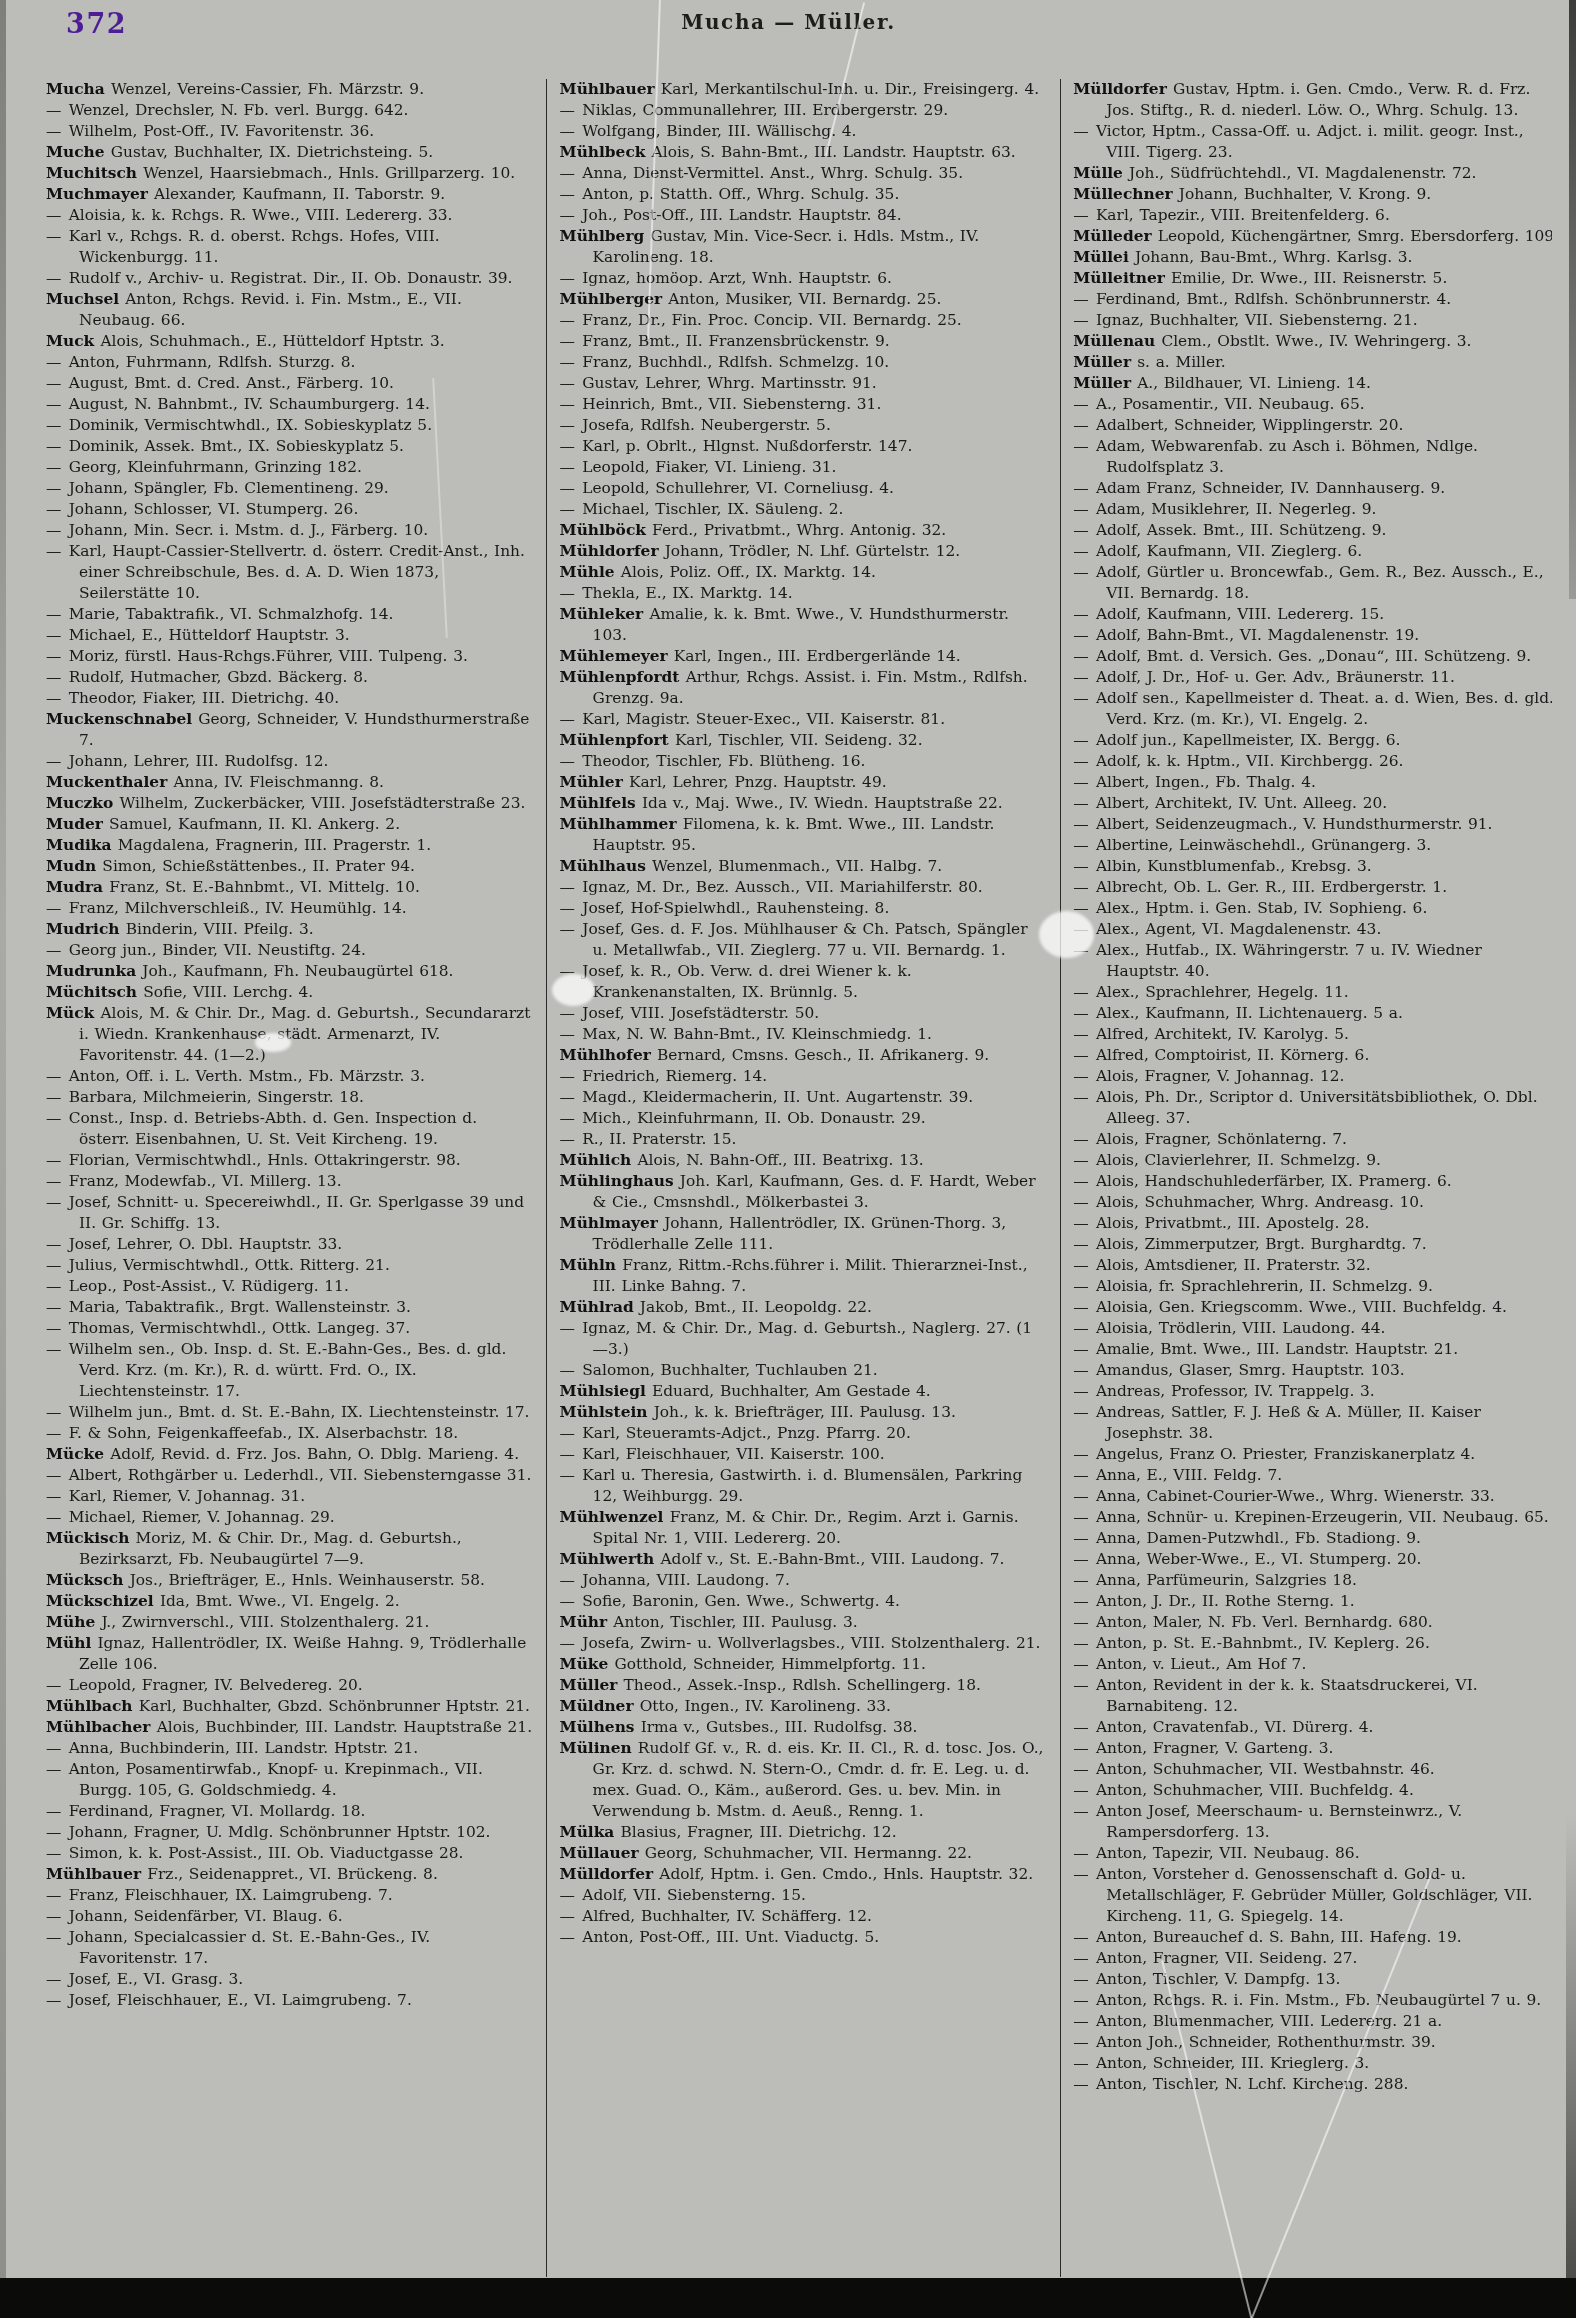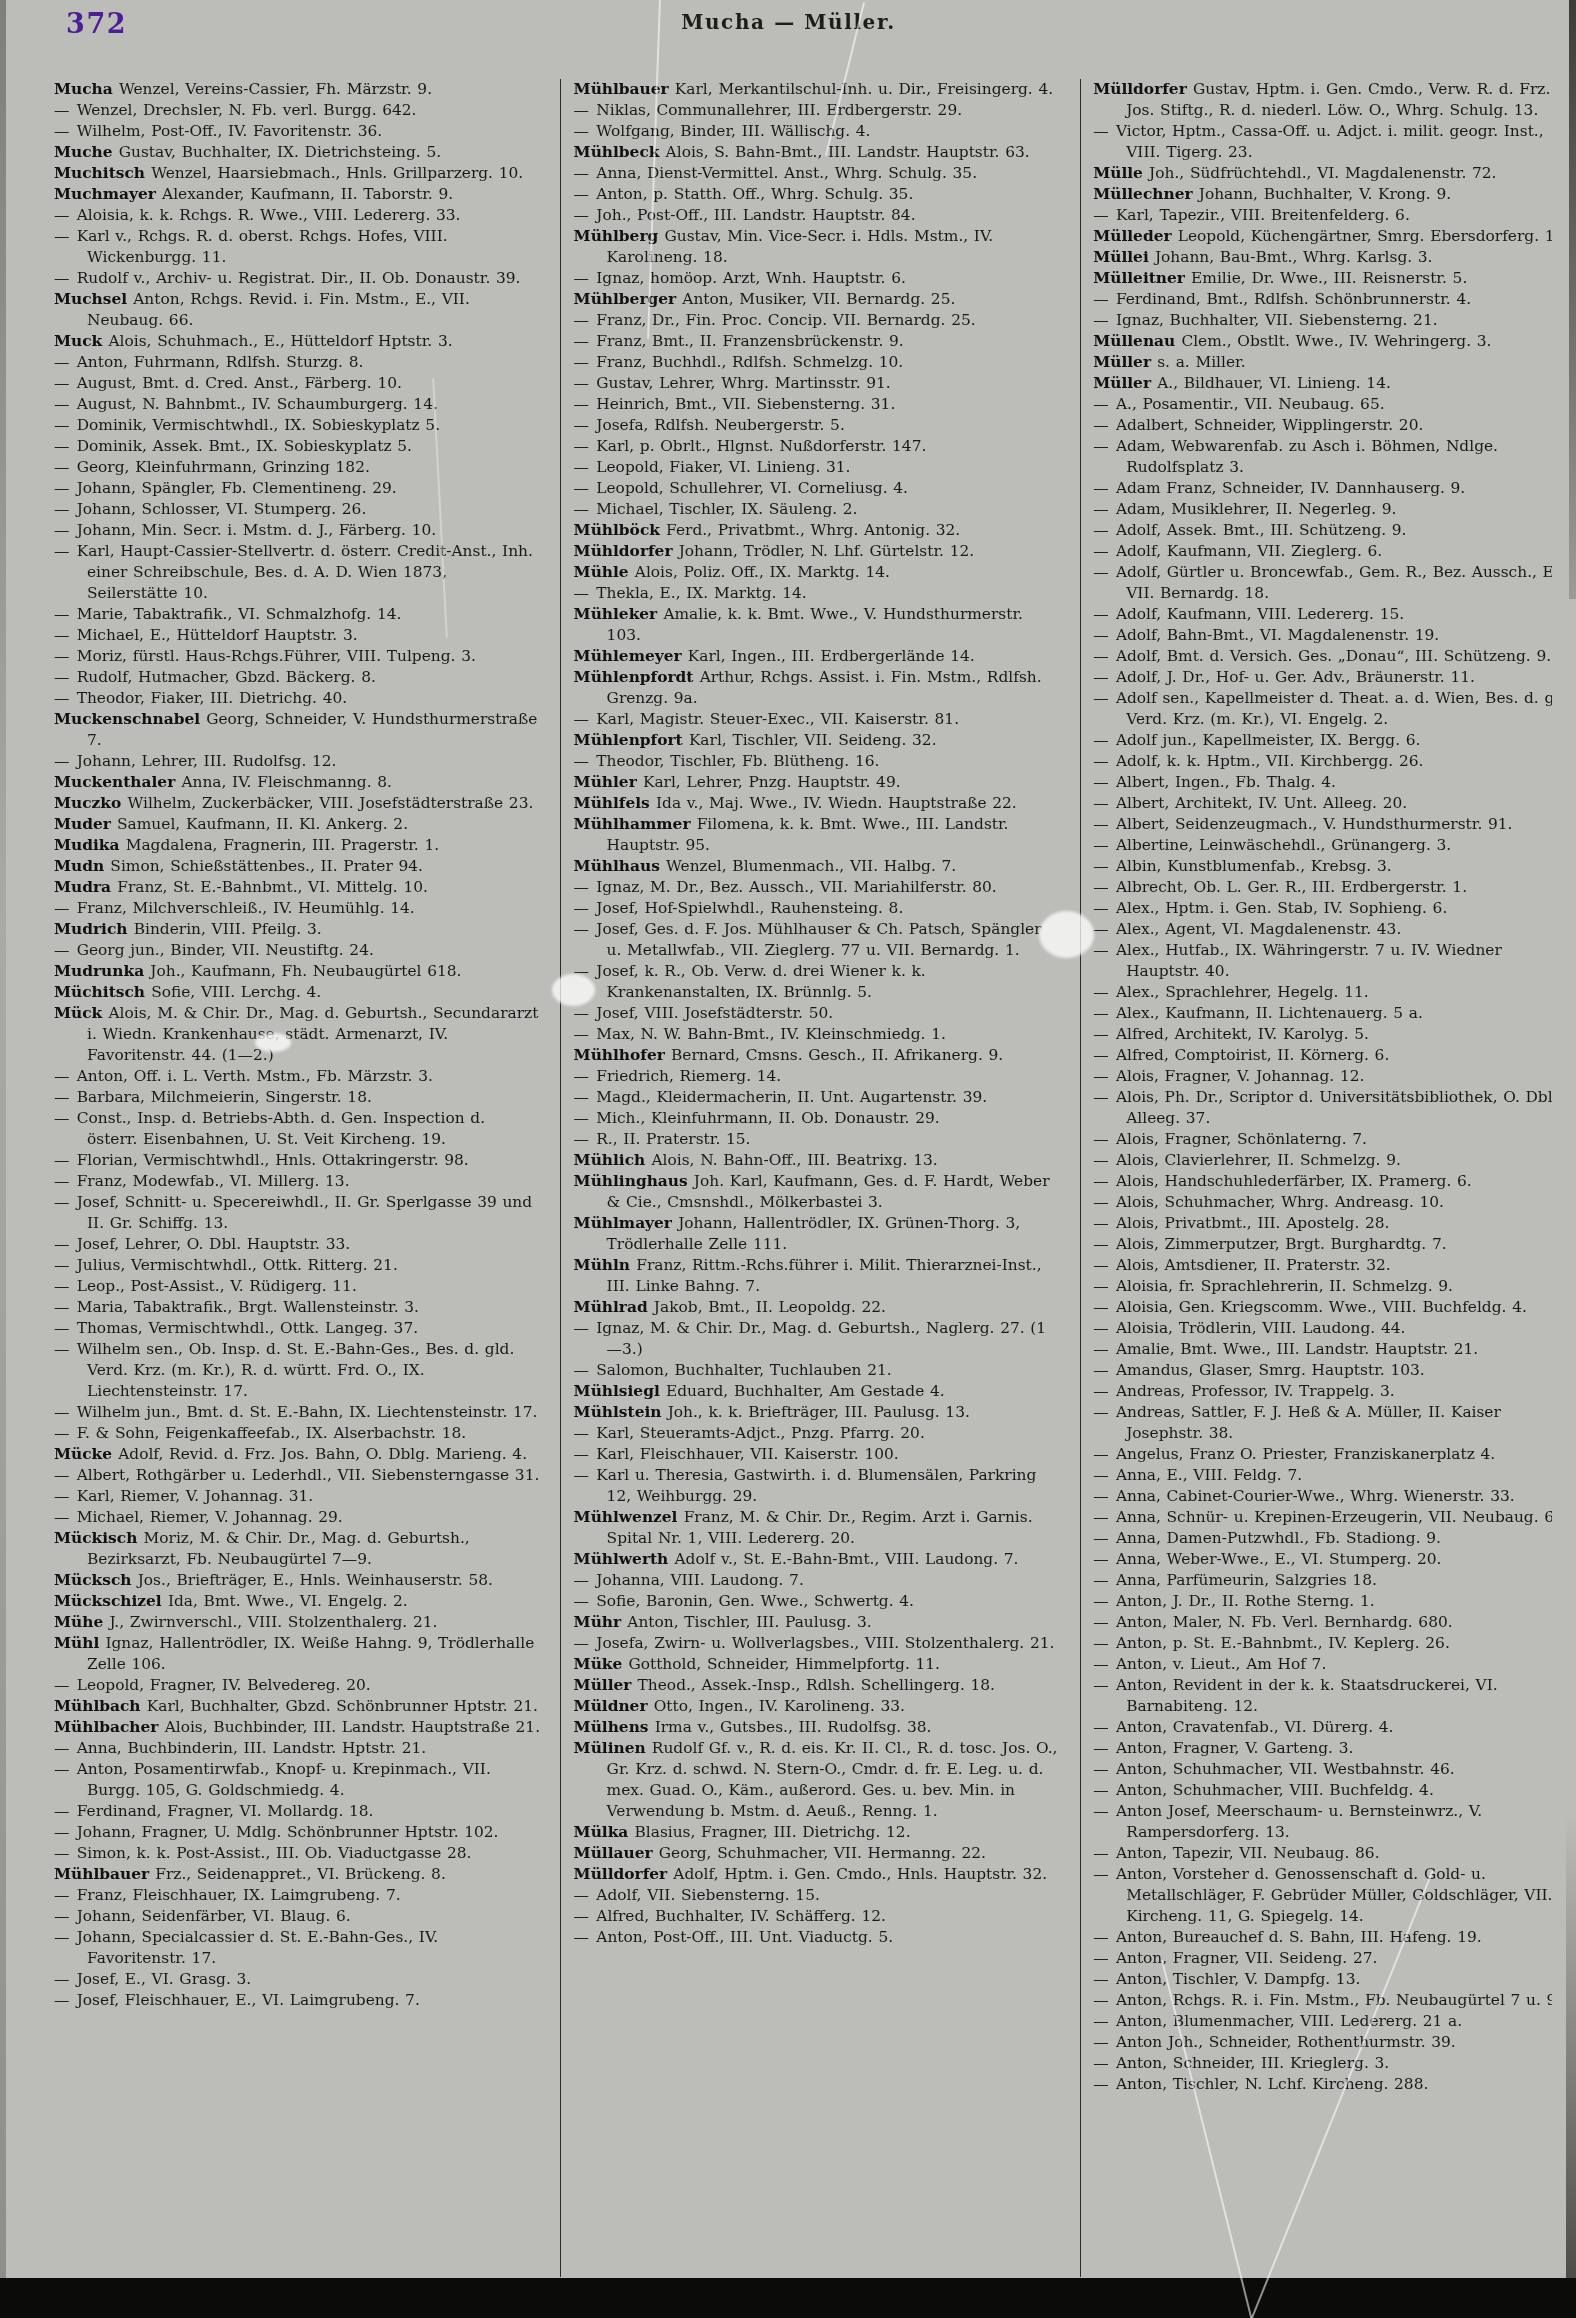--- a/index.html
+++ b/index.html
@@ -20,25 +20,25 @@
   }
   .page-title{
     position:absolute;left:0;top:9.5px;width:100%;text-align:center;
     font-size:20px;font-weight:bold;letter-spacing:1.6px;color:#1d1d1a;
   }
   .cols{
     position:absolute;left:46px;top:79px;width:1506px;height:2198px;
     display:flex;overflow:hidden;
   }
   .col{
-    width:490px;height:100%;overflow:hidden;flex:0 0 auto;margin-left:8px;
+    width:490px;height:100%;overflow:hidden;flex:0 0 auto;
   }
   .col + .col{
     border-left:1.6px solid #2a2a27;
-    padding-left:12.6px;margin-left:16px;
+    padding-left:12.6px;margin-left:10px;
   }
   .entry{
     margin:0;padding:0 3.2px 0 33px;text-indent:-33px;
     font-size:15.4px;line-height:21px;
     text-align:left;word-spacing:0.8px;
   }
   .entry b{font-weight:bold;color:#111;}
   .dash{letter-spacing:0.8px;}
   
   .bar-bottom{

